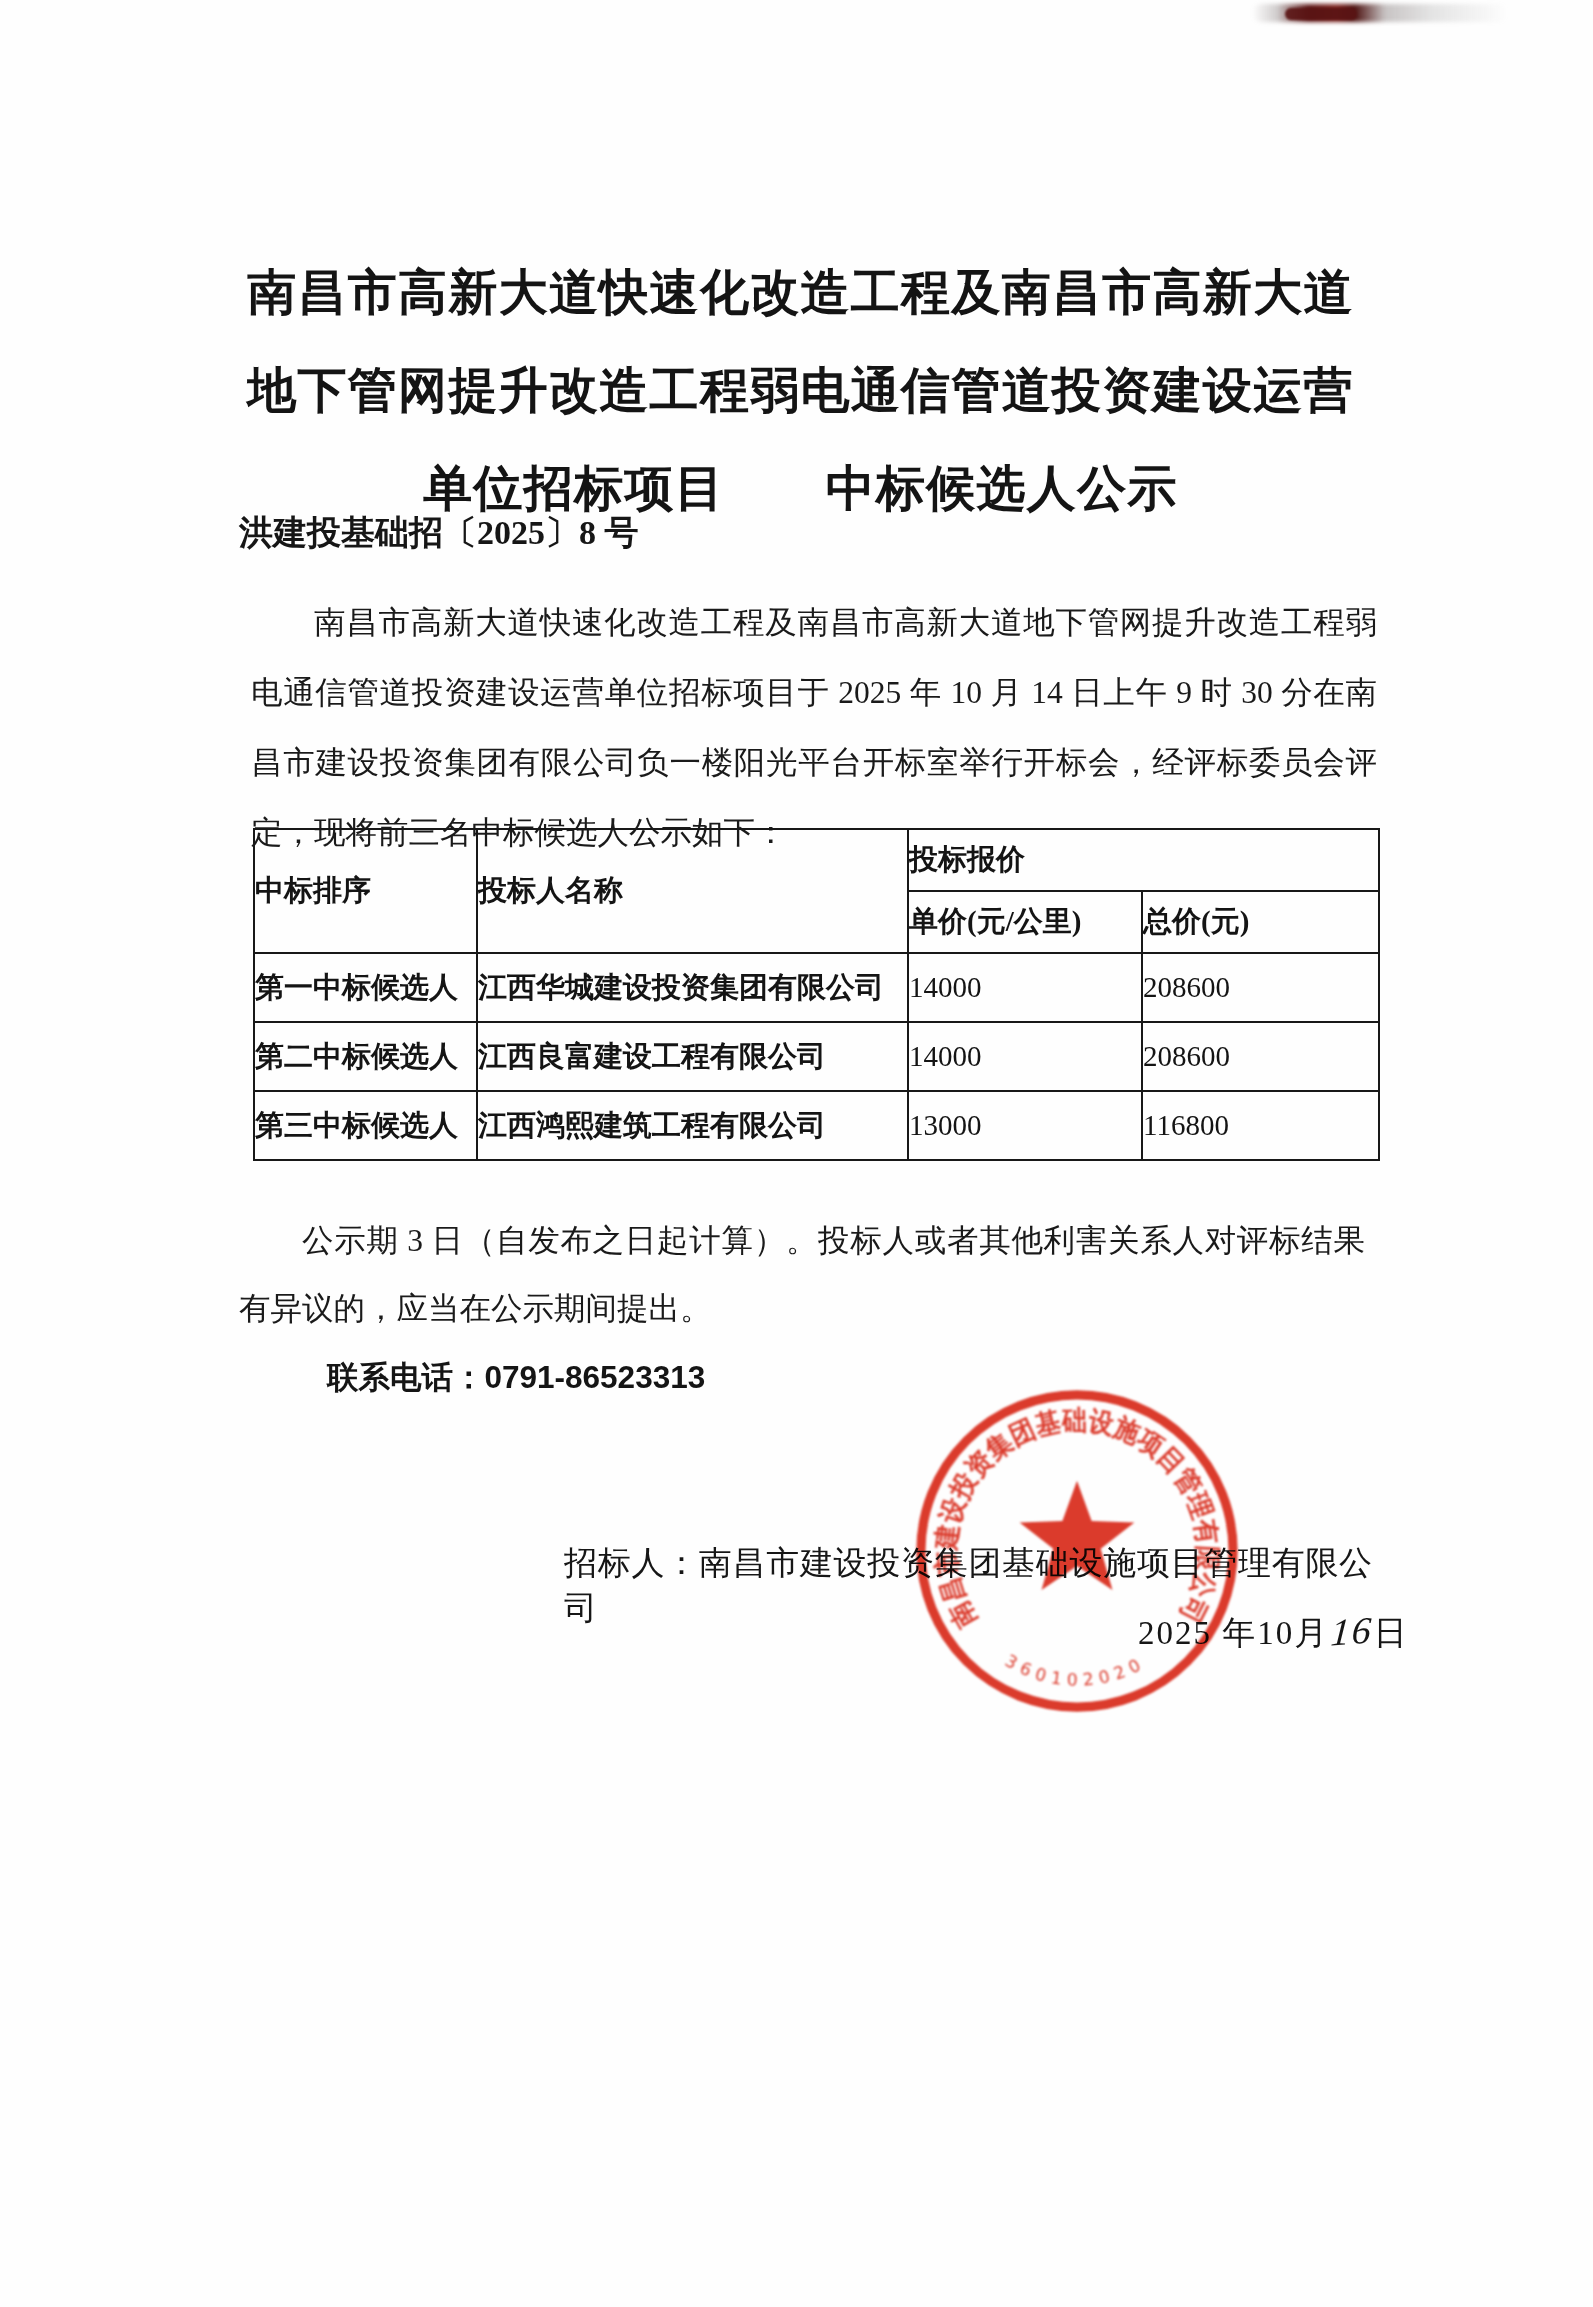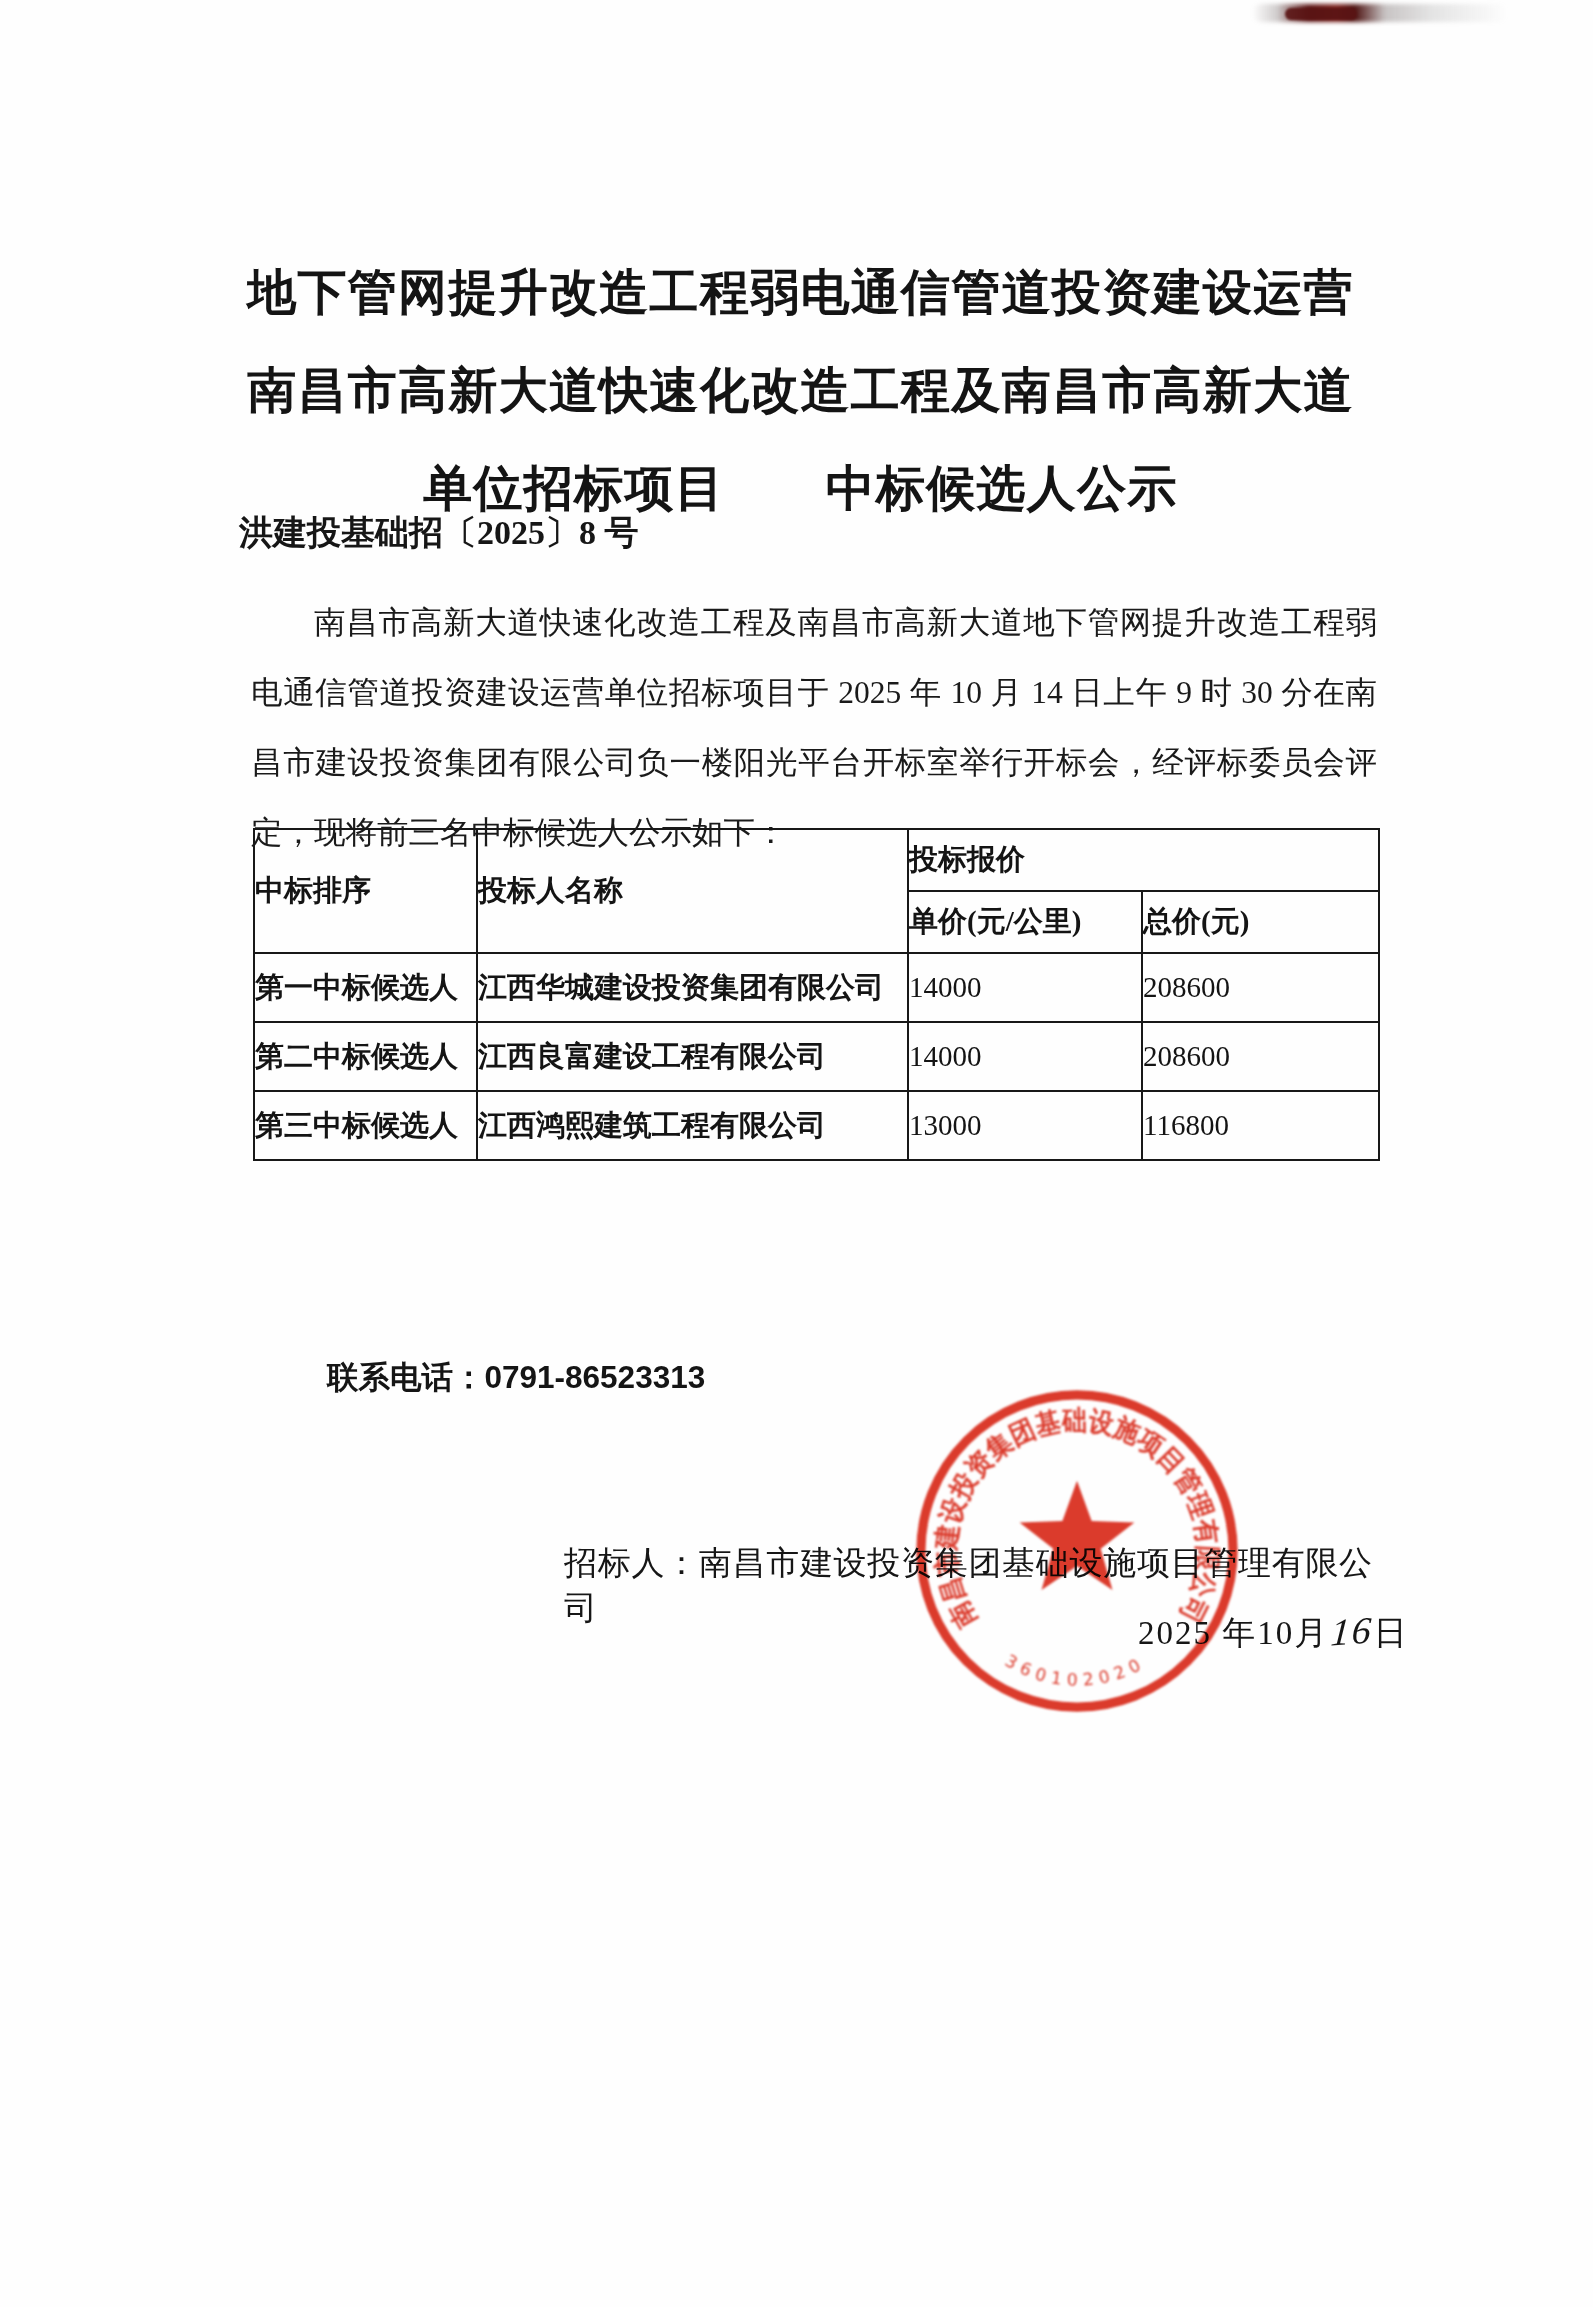--- a/index.html
+++ b/index.html
@@ -97,22 +97,22 @@
 </style>
 </head>
 <body>
 
 <div class="page">
 
   <div class="smudge"></div>
   <div class="smudge-core"></div>
 
   <div class="title">
+    <div>南昌市高新大道快速化改造工程及南昌市高新大道</div>
     <div>地下管网提升改造工程弱电通信管道投资建设运营</div>
-    <div>南昌市高新大道快速化改造工程及南昌市高新大道</div>
     <div>单位招标项目　　中标候选人公示</div>
   </div>
 
   <div class="docnum">洪建投基础招〔2025〕8 号</div>
 
   <p class="intro">南昌市高新大道快速化改造工程及南昌市高新大道地下管网提升改造工程弱电通信管道投资建设运营单位招标项目于 2025 年 10 月 14 日上午 9 时 30 分在南昌市建设投资集团有限公司负一楼阳光平台开标室举行开标会，经评标委员会评定，现将前三名中标候选人公示如下：</p>
 
   <table class="bidtable">
     <colgroup>
       <col style="width:223px">
@@ -144,20 +144,21 @@
       </tr>
       <tr class="datarow">
         <td class="rankcell">第三中标候选人</td>
         <td class="biddercell">江西鸿熙建筑工程有限公司</td>
         <td>13000</td>
         <td>116800</td>
       </tr>
     </tbody>
   </table>
 
+  <p class="notice">公示期 3 日（自发布之日起计算）。投标人或者其他利害关系人对评标结果有异议的，应当在公示期间提出。</p>
 
   <p class="contact">联系电话：0791-86523313</p>
 
   <div class="tenderer">招标人：南昌市建设投资集团基础设施项目管理有限公司</div>
 
   <div class="dateline">
     <span>2025 年10月</span><span class="hand-day">16</span><span>日</span>
   </div>
 
   <div class="stamp">

